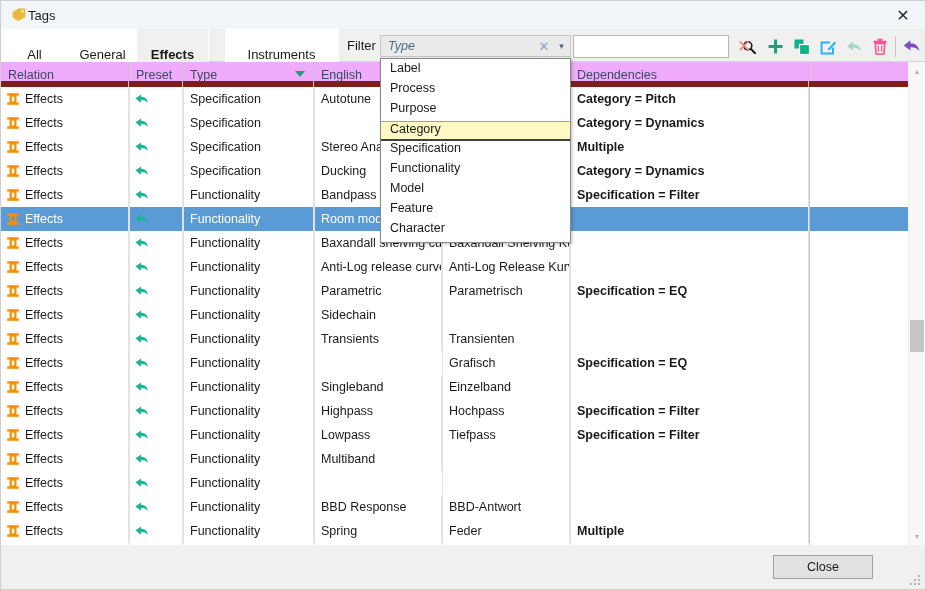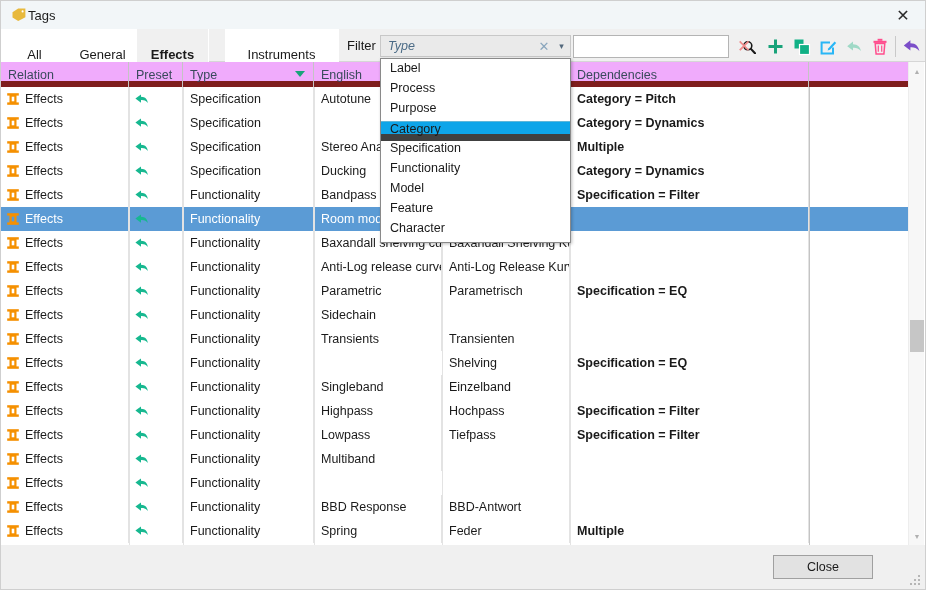--- a/index.html
+++ b/index.html
@@ -207,23 +207,23 @@
   }
   .dd-item {
     height: 20px;
     display: flex; align-items: flex-start;
     padding-left: 9px;
     font-size: 12.5px;
     color: #1a1a1a;
     cursor: pointer;
   }
   .dd-item.selected {
-    background: #0ea5e9;
+    background: #fef9c3;
     border-top: 1px solid #5fb6d8;
-    border-bottom: 7px solid #404040;
+    border-bottom: 2px solid #404040;
   }
 
   
   #vscroll {
     position: absolute; right: 1px; top: 61px;
     width: 16px; height: 484px;
     background: #f7f7f7;
     border-left: 1px solid #ededed;
     cursor: pointer;
   }
@@ -676,21 +676,21 @@
         </div>
         <div class="row">
           <div class="cell c-relation">
             <span>Effects</span>
           </div>
           <div class="cell c-preset"></div>
           <div class="cell c-type">
             <span>Functionality</span>
           </div>
           <div class="cell c-german">
-            <span>Shelving</span>
+            <span>Grafisch</span>
           </div>
           <div class="cell c-deps">
             <span>Specification = EQ</span>
           </div>
           <div class="cell c-extra"></div>
           <svg class="relation-icon" viewBox="0 0 14 14" width="14" height="14">
             <rect x="1.2" y="1.2" width="11.6" height="2.4" fill="#f59000"></rect>
             <rect x="1.2" y="10.4" width="11.6" height="2.4" fill="#f59000"></rect>
             <rect x="4.6" y="3.6" width="4.8" height="6.8" fill="none" stroke="#f59000" stroke-width="2.2"></rect>
           </svg>

